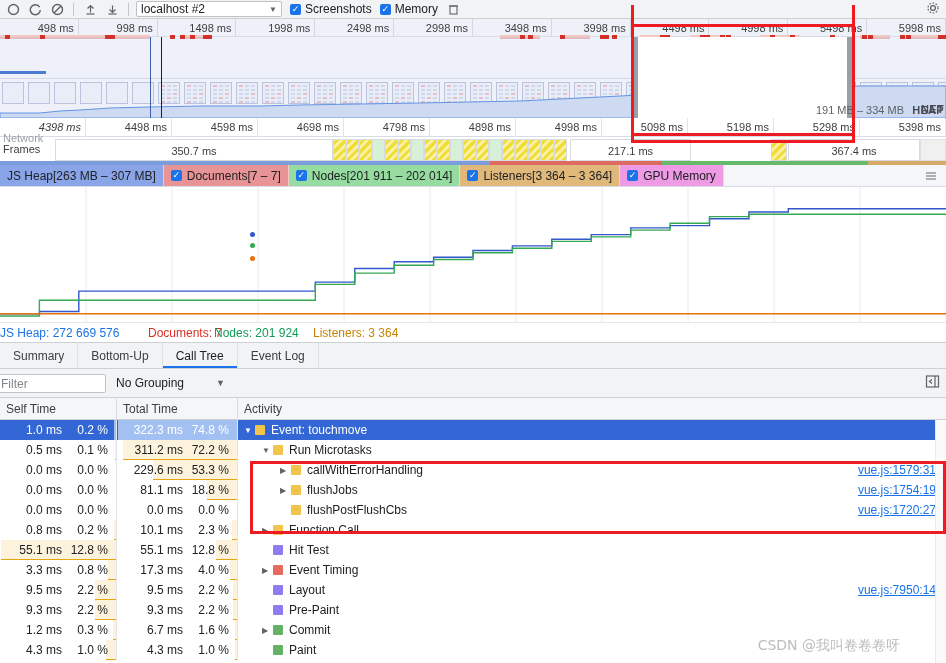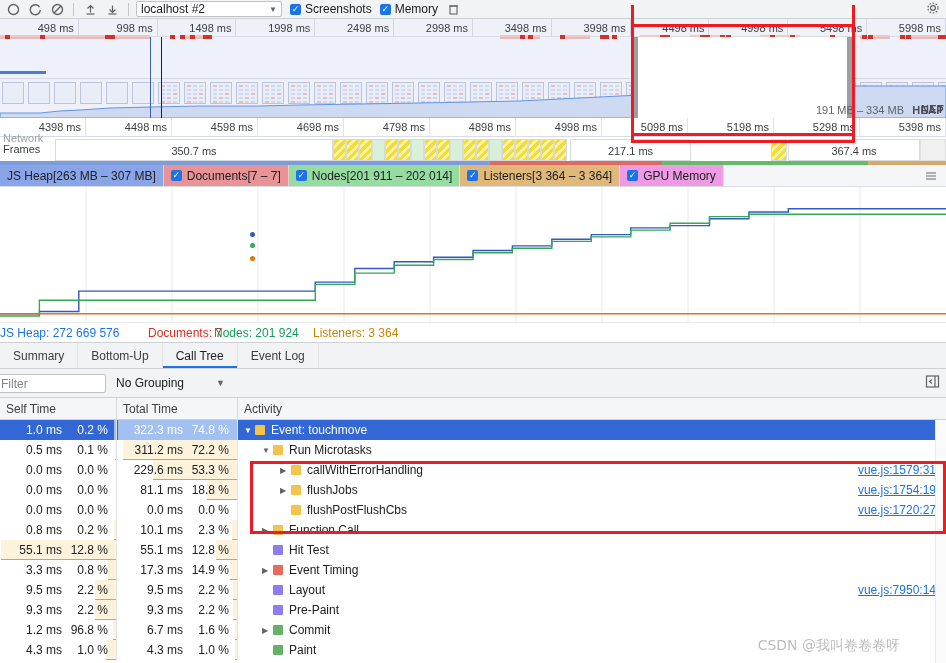--- a/index.html
+++ b/index.html
@@ -844,21 +844,21 @@
     <div class="dim-left" style="left: 0px;   width: 633px;"></div>
     <div class="dim-right" style="left: 852px; width: 94px;"></div>
     <div class="sel-window" style="left: 633px; width: 219px;"></div>
     <div class="redbox" style="left: 631px; top: 5px; width: 224px; height: 112px;"></div>
 
     <div style="position:absolute;left:150px;top:18px;width:1px;height:81px;background:#3b5fa8;z-index:5"></div>
     <div style="position:absolute;left:161px;top:18px;width:1px;height:81px;background:#202124;z-index:5"></div>
   </div>
 
   <div class="det-ruler" id="det-ruler">
-      <div class="det-tick" style="left: 0px; width: 86px;">4398 ms</div>
+      <div class="det-tick" style="left: 0px; width: 86px; font-style: italic;">4398 ms</div>
       <div class="det-tick" style="left: 86px; width: 86px;">4498 ms</div>
       <div class="det-tick" style="left: 172px; width: 86px;">4598 ms</div>
       <div class="det-tick" style="left: 258px; width: 86px;">4698 ms</div>
       <div class="det-tick" style="left: 344px; width: 86px;">4798 ms</div>
       <div class="det-tick" style="left: 430px; width: 86px;">4898 ms</div>
       <div class="det-tick" style="left: 516px; width: 86px;">4998 ms</div>
       <div class="det-tick" style="left: 602px; width: 86px;">5098 ms</div>
       <div class="det-tick" style="left: 688px; width: 86px;">5198 ms</div>
       <div class="det-tick" style="left: 774px; width: 86px;">5298 ms</div>
       <div class="det-tick" style="left: 860px; width: 86px;">5398 ms</div>
@@ -1110,21 +1110,21 @@
       </div>
       <div class="row">
         <div class="c-self">
           <div class="bar" style="width: 8.05px;"></div>
           <span class="num">3.3 ms</span>
           <span class="pct">0.8 %</span>
         </div>
         <div class="c-total">
           <div class="bar" style="width: 7.14px;"></div>
           <span class="num">17.3 ms</span>
-          <span class="pct">14.9 %</span>
+          <span class="pct">4.0 %</span>
         </div>
         <div class="c-act" style="padding-left: 24px;">
           <span class="arrow">▶</span>
           <span class="swatch" style="background: rgb(232, 105, 94);"></span>
           <span>Event Timing</span>
         </div>
       </div>
       <div class="row">
         <div class="c-self">
           <div class="bar" style="width: 20.7px;"></div>
@@ -1157,21 +1157,21 @@
         <div class="c-act" style="padding-left: 24px;">
           <span class="arrow"></span>
           <span class="swatch" style="background: rgb(142, 124, 240);"></span>
           <span>Pre-Paint</span>
         </div>
       </div>
       <div class="row">
         <div class="c-self">
           <div class="bar" style="width: 3.45px;"></div>
           <span class="num">1.2 ms</span>
-          <span class="pct">96.8 %</span>
+          <span class="pct">0.3 %</span>
         </div>
         <div class="c-total">
           <div class="bar" style="width: 2.38px;"></div>
           <span class="num">6.7 ms</span>
           <span class="pct">1.6 %</span>
         </div>
         <div class="c-act" style="padding-left: 24px;">
           <span class="arrow">▶</span>
           <span class="swatch" style="background: rgb(99, 178, 103);"></span>
           <span>Commit</span>

